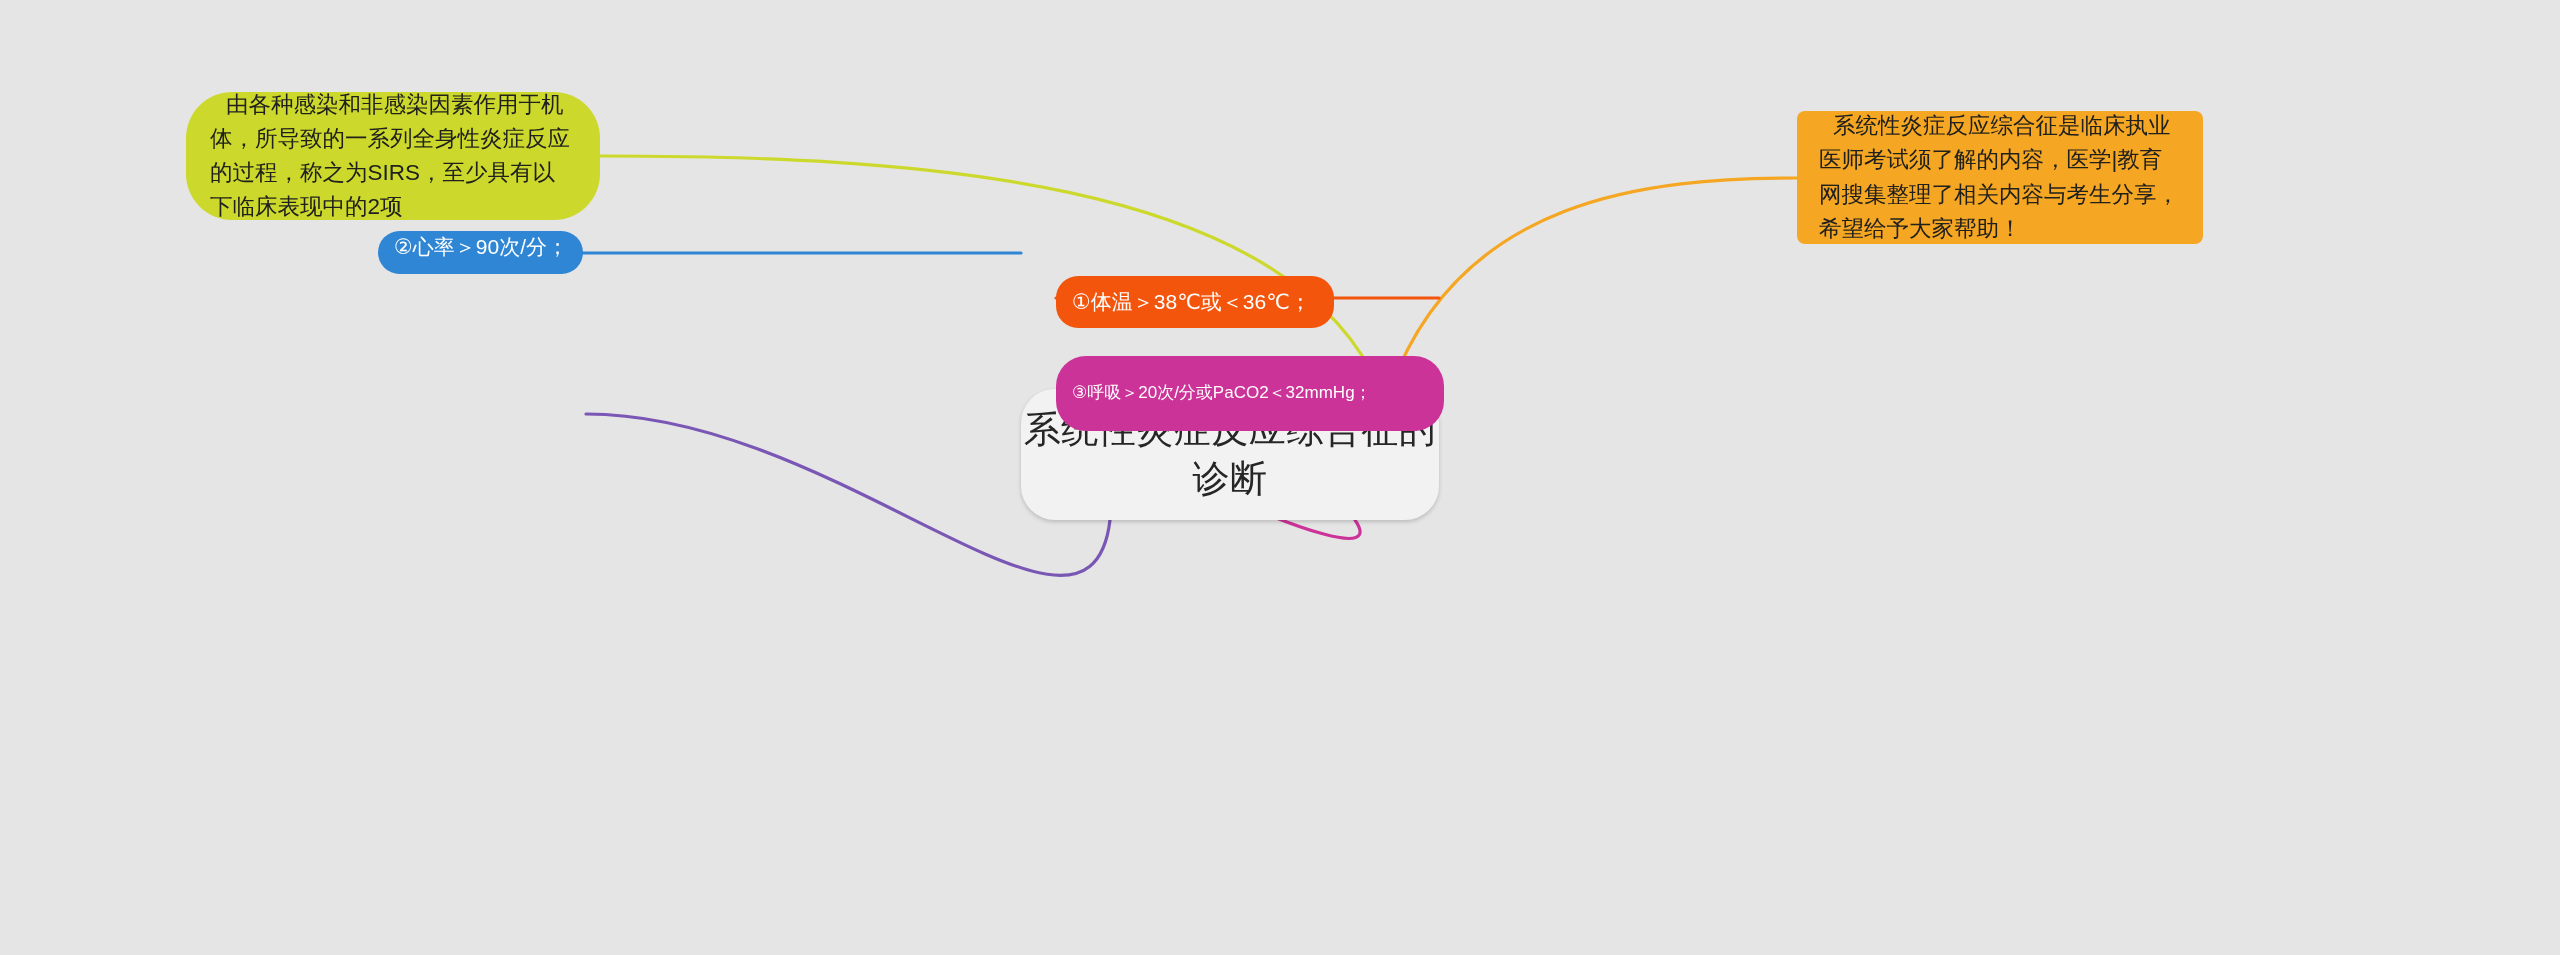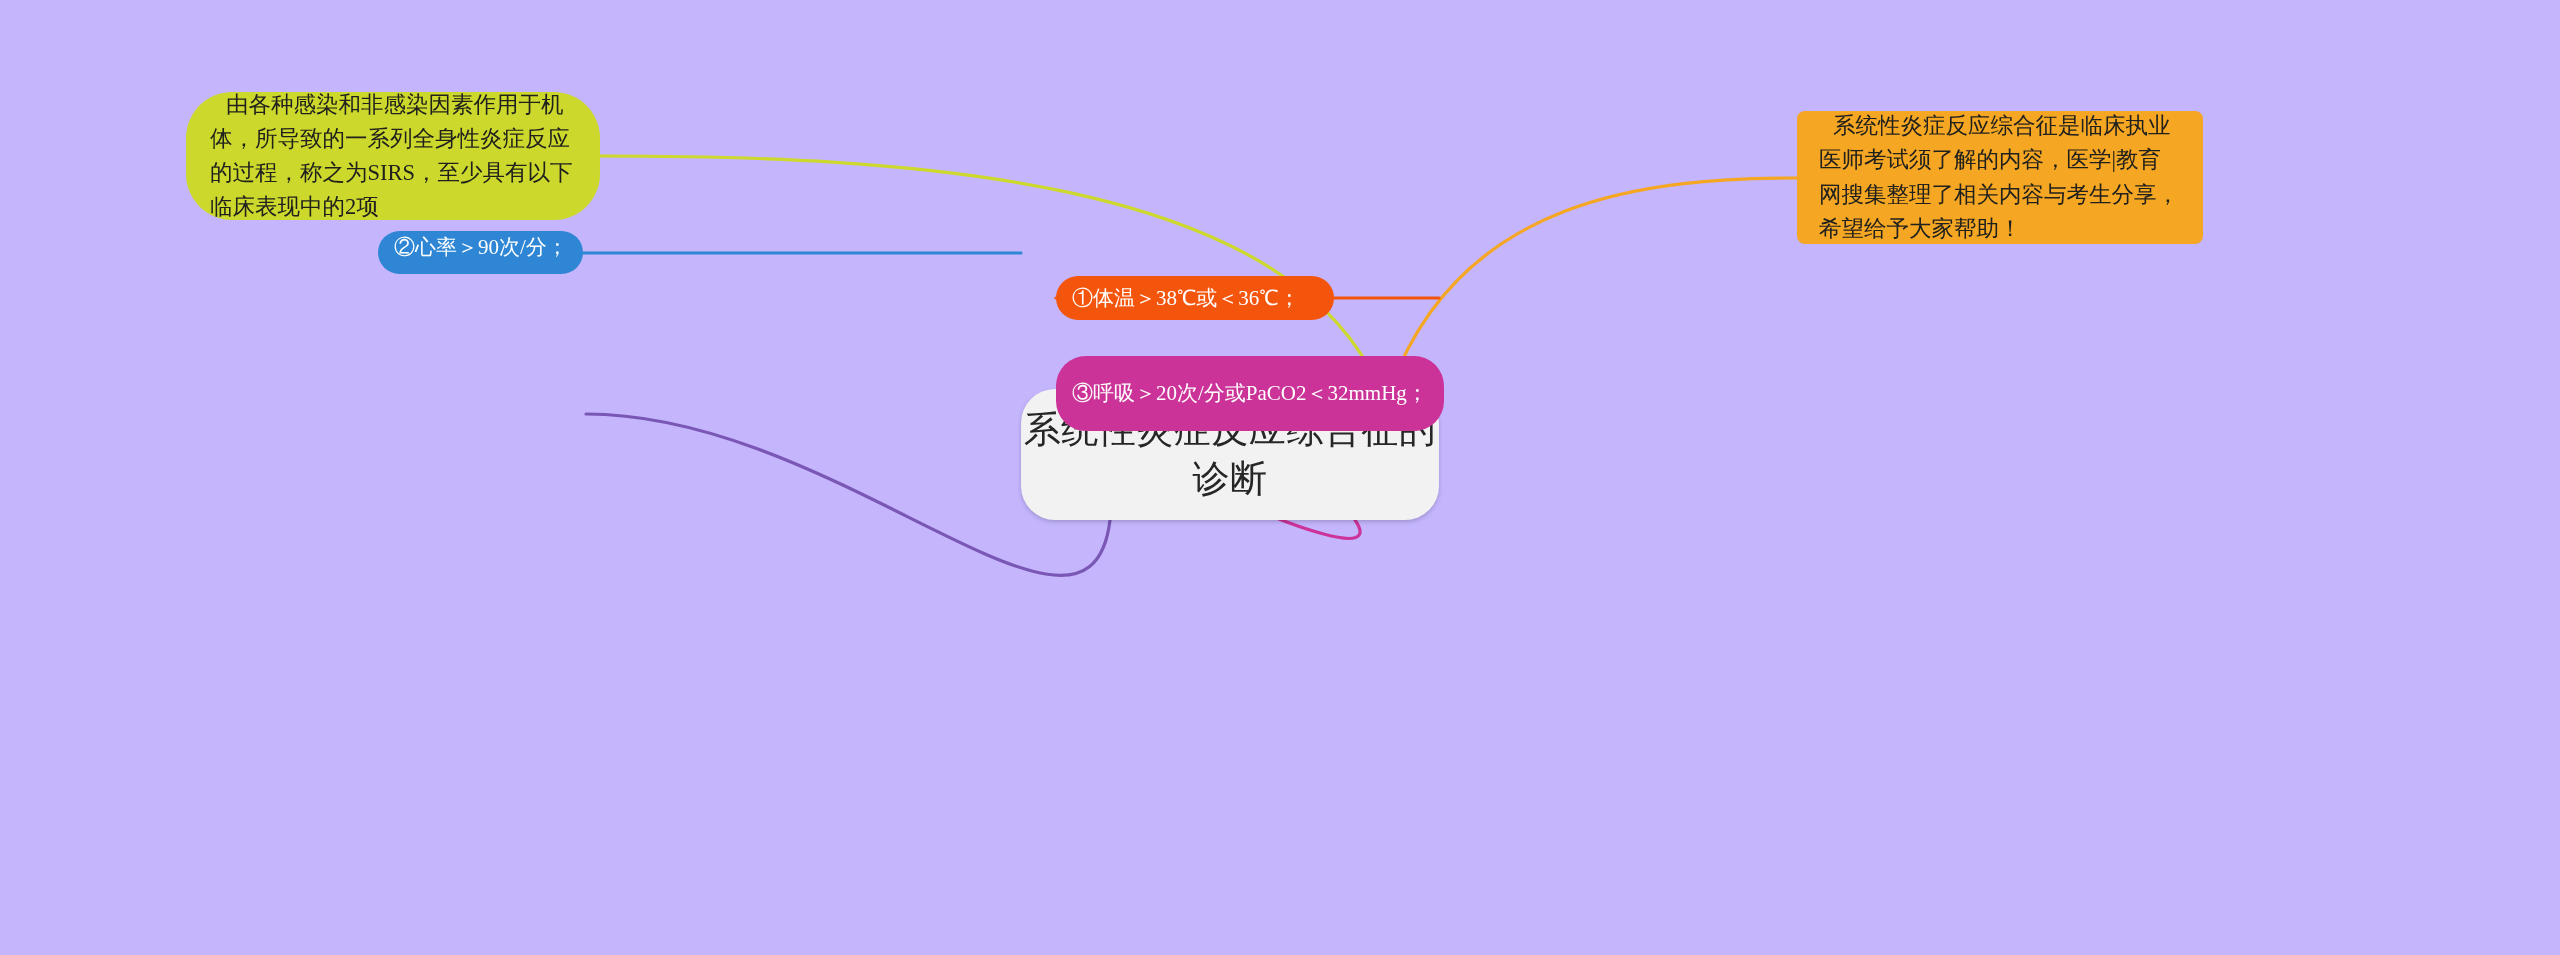--- a/index.html
+++ b/index.html
@@ -11,22 +11,21 @@
   body {
     width: 2560px;
     height: 955px;
     overflow: hidden;
     font-family: "Liberation Sans", "DejaVu Sans", sans-serif;
   }
   #mindmap-canvas {
     position: relative;
     width: 2560px;
     height: 955px;
-    background: #c4b5fd;
-    font-family: Liberation Serif, serif;
+    background: #e5e5e5;
   }
   #connector-layer {
     position: absolute;
     left: 0;
     top: 0;
     width: 2560px;
     height: 955px;
     pointer-events: none;
   }
   .node {
@@ -109,21 +108,21 @@
     color: #ffffff;
     font-size: 21px;
     line-height: 1.35;
   }
 
   
   #node-criterion-1 {
     left: 1056px;
     top: 276px;
     width: 278px;
-    height: 44px;
+    height: 52px;
     background: #f4550c;
     border-radius: 22px;
     padding: 0 14px 0 16px;
   }
   #node-criterion-1 .node-text {
     color: #ffffff;
     font-size: 21px;
     line-height: 1.35;
   }
 
@@ -132,21 +131,21 @@
     left: 1056px;
     top: 356px;
     width: 388px;
     height: 75px;
     background: #cc3399;
     border-radius: 30px;
     padding: 4px 14px 4px 16px;
   }
   #node-criterion-3 .node-text {
     color: #ffffff;
-    font-size: 21px;
+    font-size: 17px;
     line-height: 1.42;
   }
 
   
   #node-criterion-4 {
     left: 66px;
     top: 307px;
     width: 520px;
     height: 214px;
     background: #7a57b5;

